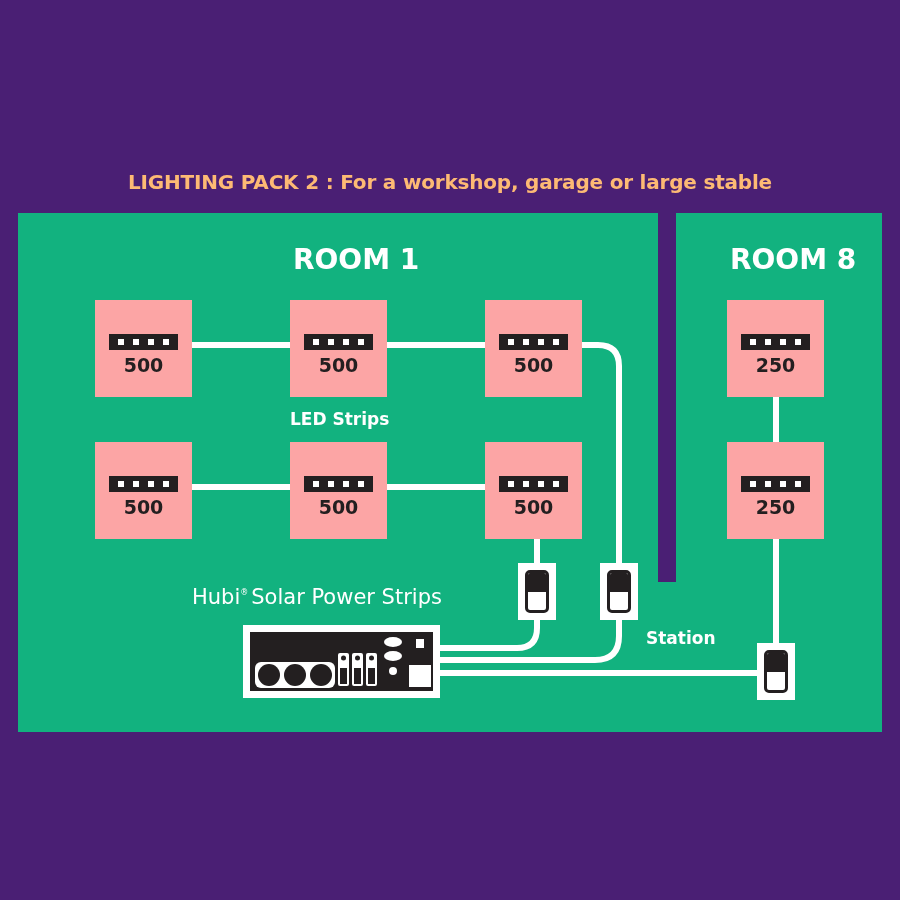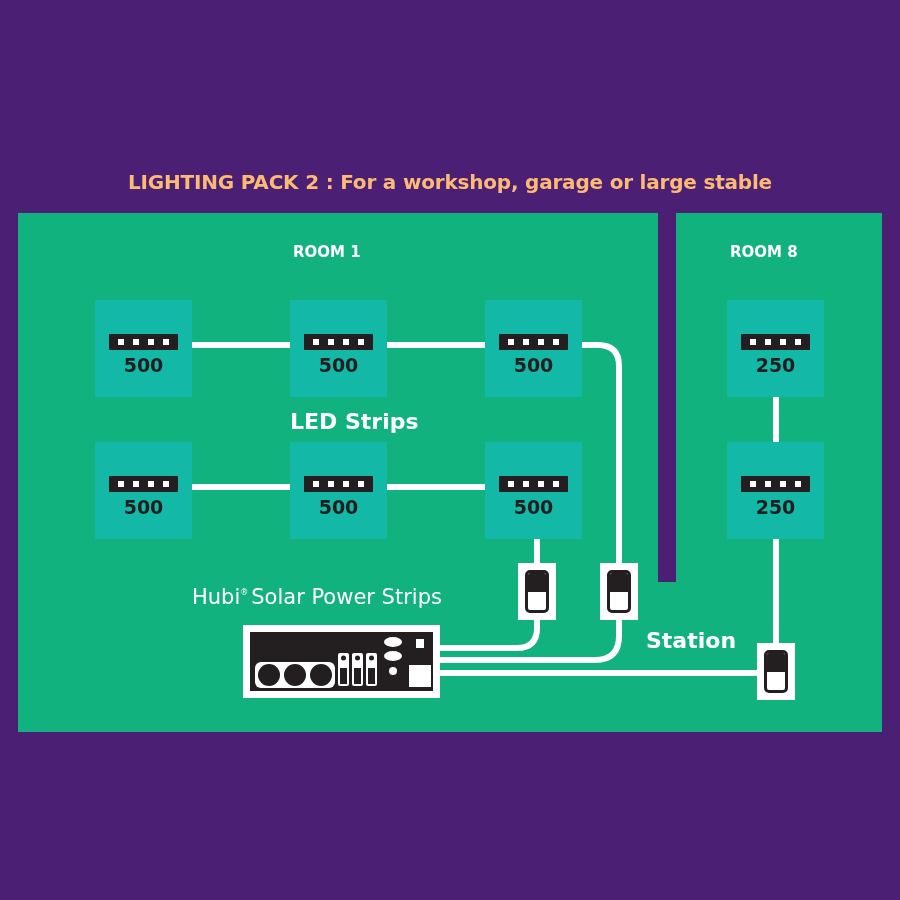--- a/index.html
+++ b/index.html
@@ -2,33 +2,33 @@
 <html><head>
 <meta charset="utf-8">
 <style>
   html, body { margin:0; padding:0; }
   body { width:900px; height:900px; background:#4a1f74; position:relative; overflow:hidden;
          font-family:"DejaVu Sans", sans-serif; }
   .title { position:absolute; left:0; width:900px; top:170px; text-align:center; color:#fdba74;
            font-weight:bold; font-size:20px; letter-spacing:-0.2px; }
   .panel { position:absolute; left:18px; top:213px; width:864px; height:519px; background:#12b27f; }
   .divider { position:absolute; left:658px; top:213px; width:18px; height:369px; background:#4a1f74; }
-  .room-label { position:absolute; color:#fff; font-weight:bold; font-size:15px;text-align:center; }
+  .room-label { position:absolute; color:#fff; font-weight:bold; font-size:28px;text-align:center; }
   svg.wires { position:absolute; left:0; top:0; }
-  .light { position:absolute; width:97px; height:97px; background:#14b8a6; }
+  .light { position:absolute; width:97px; height:97px; background:#fca5a5; }
   .strip { position:absolute; left:14px; top:34px; width:69px; height:16px; background:#231f20;
            display:flex; justify-content:space-around; align-items:center; padding:0 4px; box-sizing:border-box; }
   .strip span { width:6px; height:6px; background:#fff; display:block; }
   .light .val { position:absolute; left:0; width:97px; top:54px; text-align:center; font-weight:bold;
                 font-size:19px; color:#231f20; }
   .switch { position:absolute; width:38px; height:57px; background:#fff; }
   .switch .rocker { position:absolute; left:7px; top:7px; width:24px; height:43px; border:3px solid #231f20;
                     box-sizing:border-box; border-radius:5px; background:#fff; overflow:hidden; }
   .switch .rocker .top { position:absolute; left:0; top:0; width:100%; height:50%; background:#231f20; }
-  .lbl { position:absolute; color:#fff; font-weight:bold; font-size:22px; }
+  .lbl { position:absolute; color:#fff; font-weight:bold; font-size:17px; }
   .hubi { position:absolute; left:192px; top:585px; color:#fff; font-size:21px; white-space:nowrap; }
   .hubi b { font-weight:normal; }
   .hubi sup { font-size:8px; vertical-align:top; position:relative; top:3px; margin-right:3px; }
   .station { position:absolute; left:243px; top:625px; width:197px; height:73px; background:#fff; }
   .station-inner { position:absolute; left:7px; top:7px; width:183px; height:59px; background:#231f20; }
 </style>
 </head>
 <body>
 
 <div class="title">LIGHTING PACK 2 : For a workshop, garage or large stable</div>

